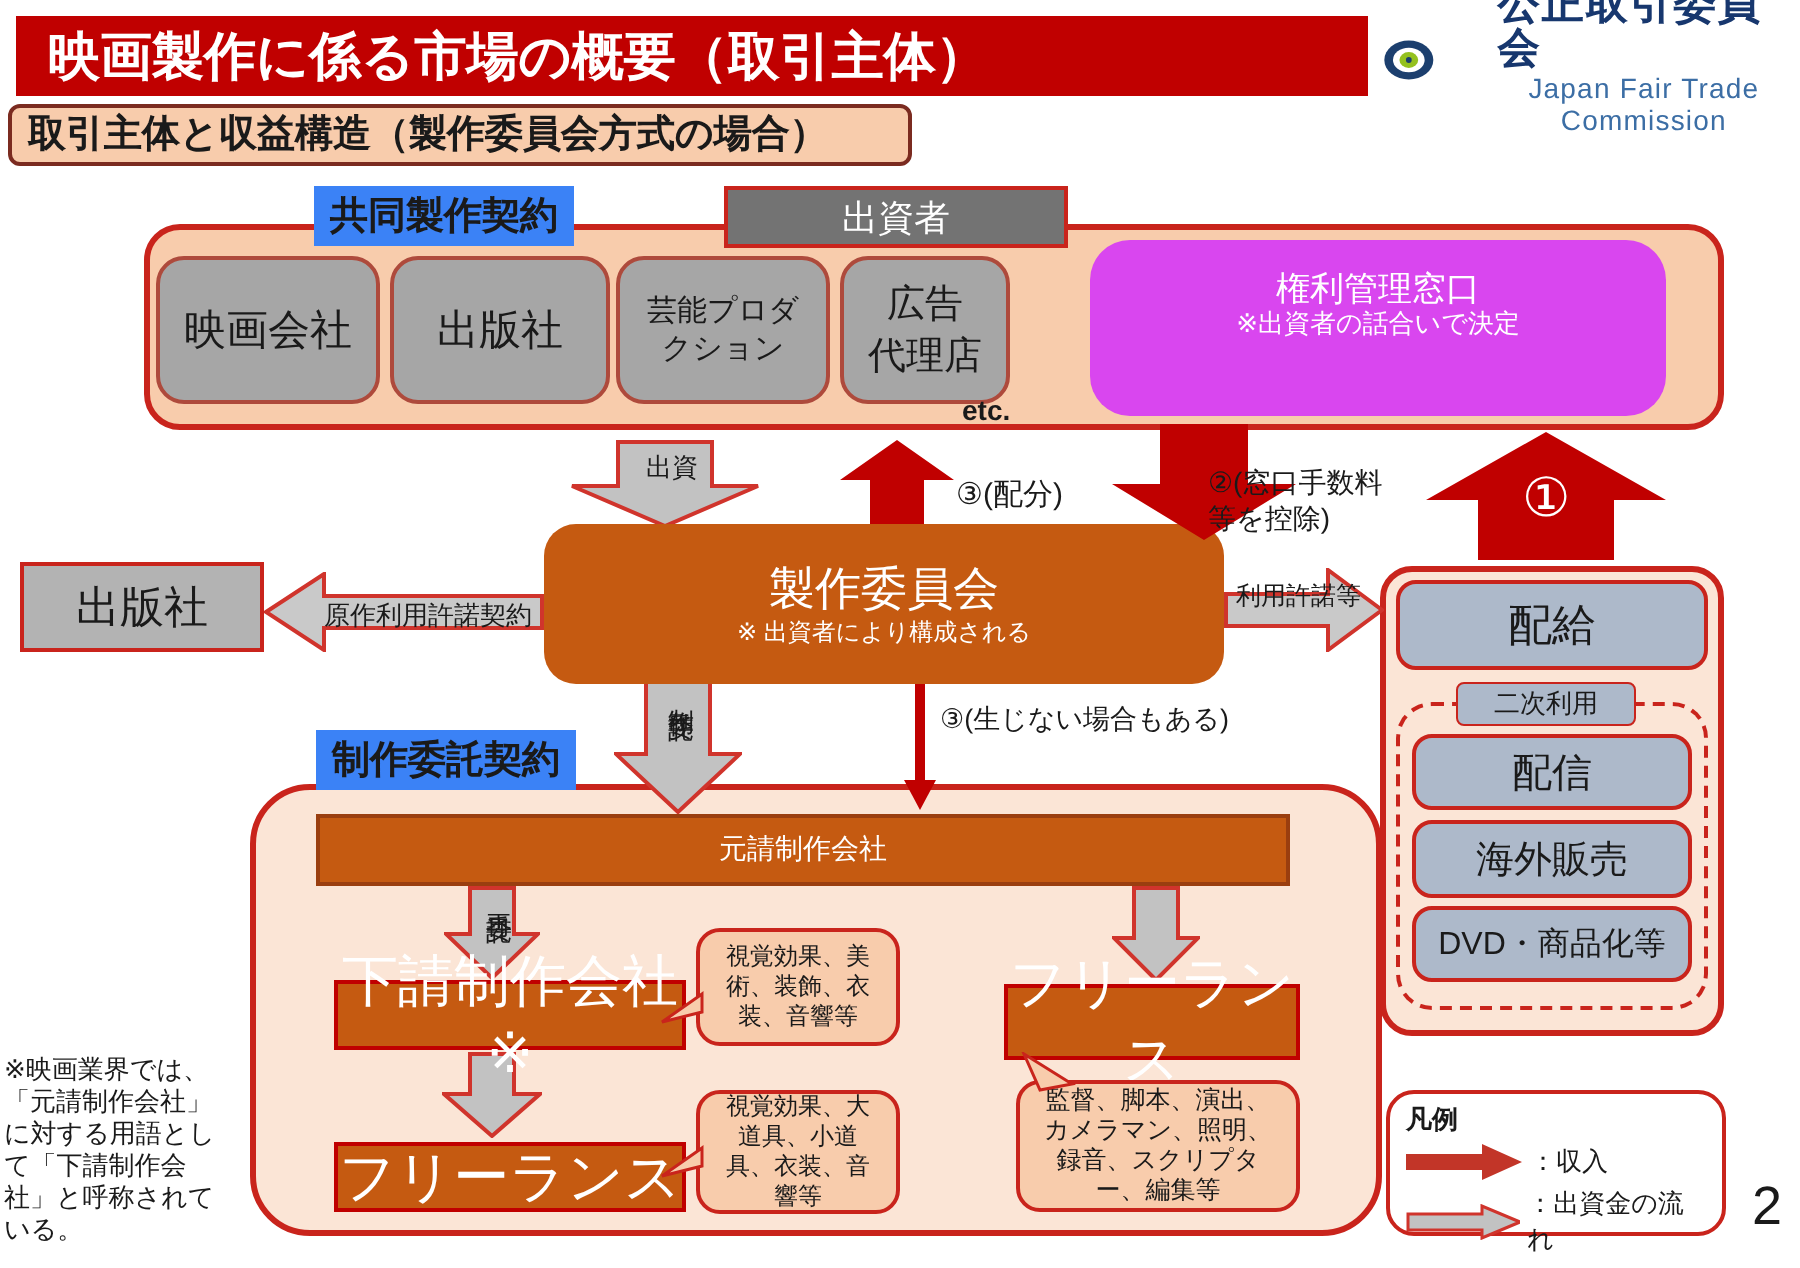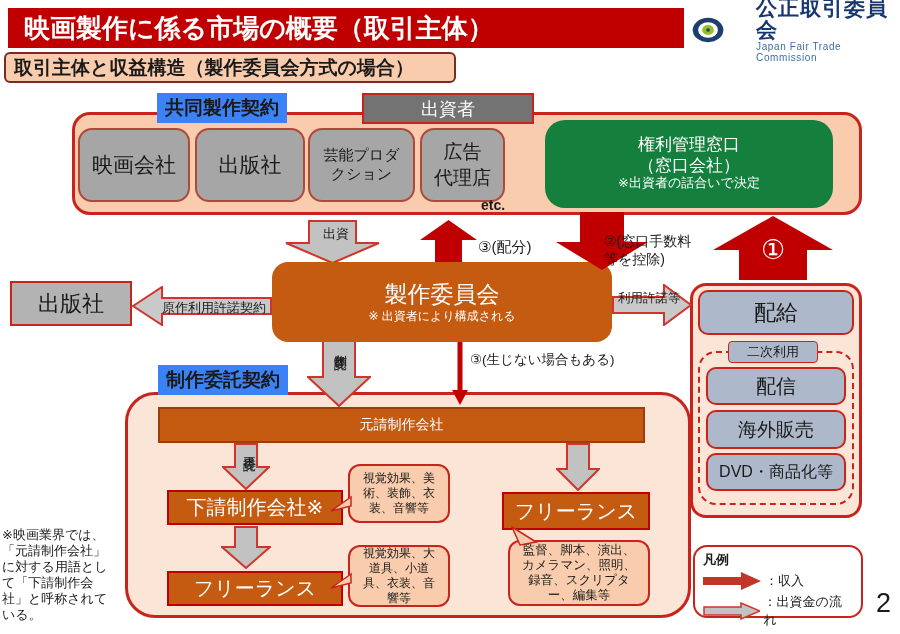--- a/index.html
+++ b/index.html
@@ -7,49 +7,49 @@
          font-family:"Liberation Sans","DejaVu Sans",sans-serif;color:#1a1a1a;}
   .abs{position:absolute;box-sizing:border-box;}
   .preline{white-space:pre-line;}
 
   
   .banner{left:8px;top:8px;width:676px;height:40px;background:#C00000;color:#fff;
           font-size:26px;font-weight:bold;line-height:40px;padding-left:16px;z-index:5;}
   .logo{left:690px;top:8px;width:205px;height:44px;z-index:5;display:flex;align-items:center;gap:24px;}
   .logo-text{margin-left:6px;}
   .logo-title{font-size:21px;font-weight:bold;color:#17376E;line-height:22px;letter-spacing:1px;}
-  .logo-sub{font-size:10px;color:#3C6EA5;letter-spacing:0.6px;}
+  .logo-sub{font-size:14px;color:#3C6EA5;letter-spacing:0.6px;text-align:center;}
   .subtitle{left:4px;top:52px;width:452px;height:31px;background:#F8CCAC;border:2px solid #7B2B20;
             border-radius:6px;font-size:19px;font-weight:bold;line-height:27px;padding-left:8px;z-index:5;}
 
   
   .container{background:#F8CCAC;border:3px solid #C9241C;border-radius:18px;z-index:1;}
   .container-light{background:#FBE5D6;border:3px solid #C9241C;z-index:1;}
   .top-container{left:72px;top:112px;width:790px;height:103px;}
   .lower-container{left:125px;top:392px;width:566px;height:226px;border-radius:30px;}
   .right-container{left:690px;top:283px;width:172px;height:235px;border-radius:16px;}
 
   .section-label{background:#3b82f6;font-size:19px;font-weight:bold;padding:2px 8px;z-index:4;}
 
   
   .gray-box{background:#A6A6A6;border:2px solid #AE4A3C;border-radius:14px;z-index:3;
             display:flex;align-items:center;justify-content:center;text-align:center;font-size:21px;}
   .darkgray-box{background:#737373;border:2px solid #C9241C;color:#fff;z-index:4;
             display:flex;align-items:center;justify-content:center;font-size:18px;}
-  .rights-box{left:545px;top:120px;width:288px;height:88px;background:#15803d;border-radius:20px;
+  .rights-box{left:545px;top:120px;width:288px;height:88px;background:#d946ef;border-radius:20px;
             color:#fff;z-index:3;text-align:center;padding-top:14px;}
   .rights-box .l1{font-size:17px;line-height:21px;}
   .rights-box .l3{font-size:13px;line-height:14px;}
   .orange-box{background:#C55A11;color:#fff;z-index:3;display:flex;align-items:center;
             justify-content:center;text-align:center;}
   .committee{left:272px;top:262px;width:340px;height:80px;border-radius:16px;flex-direction:column;}
   .committee .t{font-size:23px;line-height:28px;}
   .committee .n{font-size:12px;line-height:16px;}
   .prime-bar{left:158px;top:407px;width:487px;height:36px;border:2px solid #9A3E0F;font-size:14px;}
-  .orange-red{border:2px solid #C00000;font-size:20px;}
+  .orange-red{border:2px solid #C00000;font-size:28px;}
   .pub-box{left:10px;top:281px;width:122px;height:45px;background:#B3B3B3;border:2px solid #C9241C;
            z-index:3;display:flex;align-items:center;justify-content:center;font-size:22px;}
   .blue-box{background:#ADB9CA;border:2px solid #C9241C;border-radius:10px;z-index:3;
            display:flex;align-items:center;justify-content:center;}
   .dashed-group{left:698px;top:351px;width:156px;height:154px;border:2px dashed #C9241C;
            border-radius:18px;z-index:2;}
   .bubble{background:#F8CCAC;border:2px solid #C9241C;border-radius:12px;z-index:3;
           font-size:12px;line-height:15px;text-align:center;display:flex;align-items:center;justify-content:center;}
   .legend{left:693px;top:545px;width:170px;height:73px;background:#fff;border:2.5px solid #C9241C;
           border-radius:14px;z-index:3;padding:4px 8px;}
@@ -94,21 +94,20 @@
   <div class="abs gray-box preline" style="left:78px;top:128px;width:112px;height:74px;">映画会社</div>
   <div class="abs gray-box preline" style="left:195px;top:128px;width:110px;height:74px;">出版社</div>
   <div class="abs gray-box preline" style="left:308px;top:128px;width:107px;height:74px;font-size:15px;">芸能プロダ
 クション</div>
   <div class="abs gray-box preline" style="left:420px;top:128px;width:85px;height:74px;font-size:19px;">広告
 代理店</div>
   <div class="abs lbl" style="left:481px;top:197px;font-weight:bold;font-size:14px;">etc.</div>
 
   <div class="abs rights-box">
     <div class="l1">権利管理窓口</div>
-    <div class="l1">（窓口会社）</div>
     <div class="l3">※出資者の話合いで決定</div>
   </div>
 
   <svg class="abs arrow" style="left:285px;top:220px;" width="95" height="44">
     <polygon points="24,1 71,1 71,23 94,23 47.5,43 1,23 24,23" fill="#C2C2C2" stroke="#D0342C" stroke-width="2"></polygon>
   </svg>
   <div class="abs lbl" style="left:323px;top:225px;">出資</div>
 
   <svg class="abs arrow" style="left:420px;top:220px;" width="57" height="44">
     <polygon points="28.5,0 57,20 42,20 42,44 15,44 15,20 0,20" fill="#C00000"></polygon>

